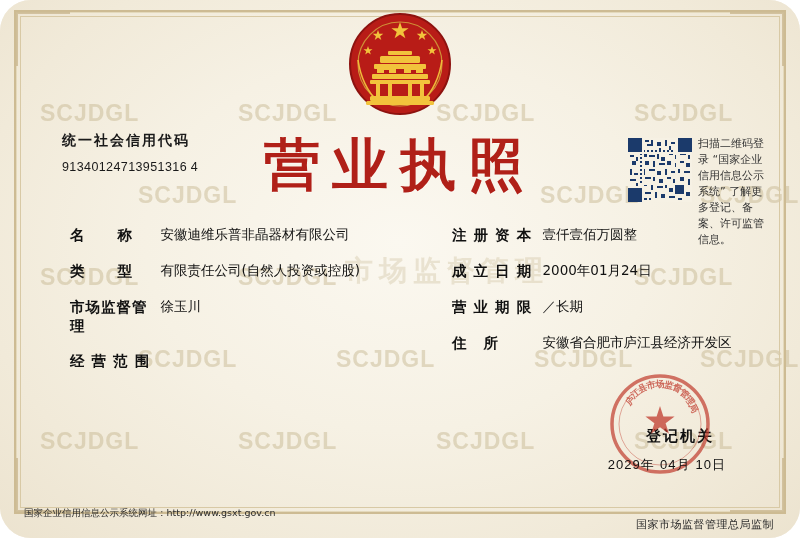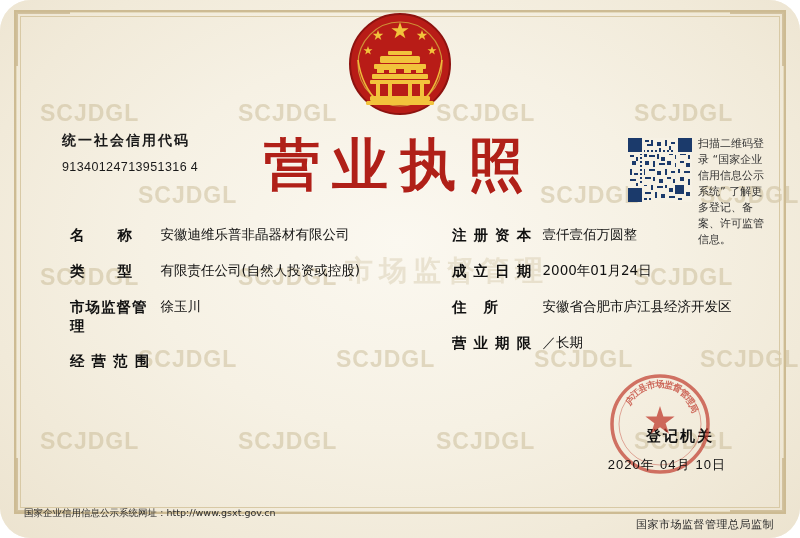--- a/index.html
+++ b/index.html
@@ -453,26 +453,26 @@
     <div class="col-right">
       <div class="row">
         <span class="flabel sp0">注 册 资 本</span>
         <span class="fvalue">壹仟壹佰万圆整</span>
       </div>
       <div class="row">
         <span class="flabel sp0">成 立 日 期</span>
         <span class="fvalue">2000年01月24日</span>
       </div>
       <div class="row">
+        <span class="flabel sp0">营 业 期 限</span>
+        <span class="fvalue">／长期</span>
+      </div>
+      <div class="row">
         <span class="flabel sp1">住      所</span>
         <span class="fvalue">安徽省合肥市庐江县经济开发区</span>
-      </div>
-      <div class="row">
-        <span class="flabel sp0">营 业 期 限</span>
-        <span class="fvalue">／长期</span>
       </div>
     </div>
   </div>
 
   <div class="registrar">登记机关</div>
 
   <div class="seal">
     <svg viewBox="0 0 104 104" width="104" height="104">
       <circle cx="52" cy="52" r="48" fill="none" stroke="#c0392b" stroke-width="3.5" opacity=".85"></circle>
       <circle cx="52" cy="52" r="41" fill="none" stroke="#c0392b" stroke-width="1" opacity=".5"></circle>
@@ -488,20 +488,20 @@
         <text transform="rotate(13 52 52)" x="52" y="15" text-anchor="middle">监</text>
         <text transform="rotate(26 52 52)" x="52" y="15" text-anchor="middle">督</text>
         <text transform="rotate(39 52 52)" x="52" y="16" text-anchor="middle">管</text>
         <text transform="rotate(52 52 52)" x="52" y="17" text-anchor="middle">理</text>
         <text transform="rotate(65 52 52)" x="52" y="18" text-anchor="middle">局</text>
       </g>
     </svg>
   </div>
 
   <div class="issue-date">
-    <span class="num">2020</span><span>年</span>
+    <span class="num">2029</span><span>年</span>
     <span class="num">04</span><span>月</span>
     <span class="num">10</span><span>日</span>
   </div>
 
   <div class="footer-left">国家企业信用信息公示系统网址：http://www.gsxt.gov.cn</div>
   <div class="footer-right">国家市场监督管理总局监制</div>
 </div>
 
 </body></html>

